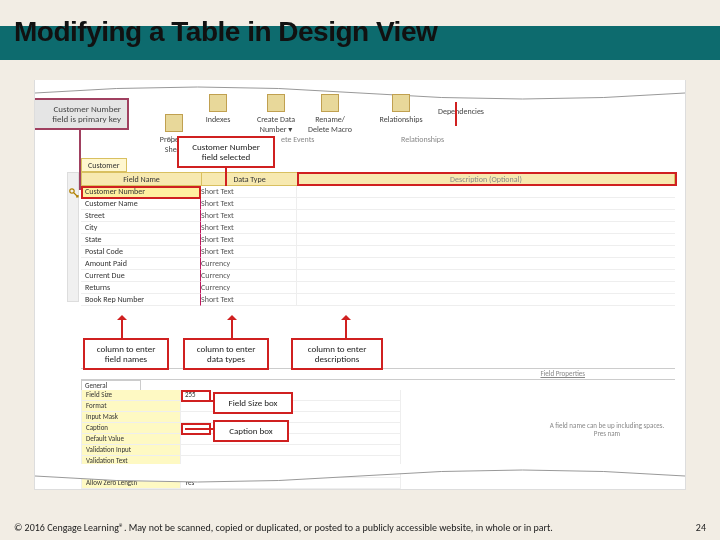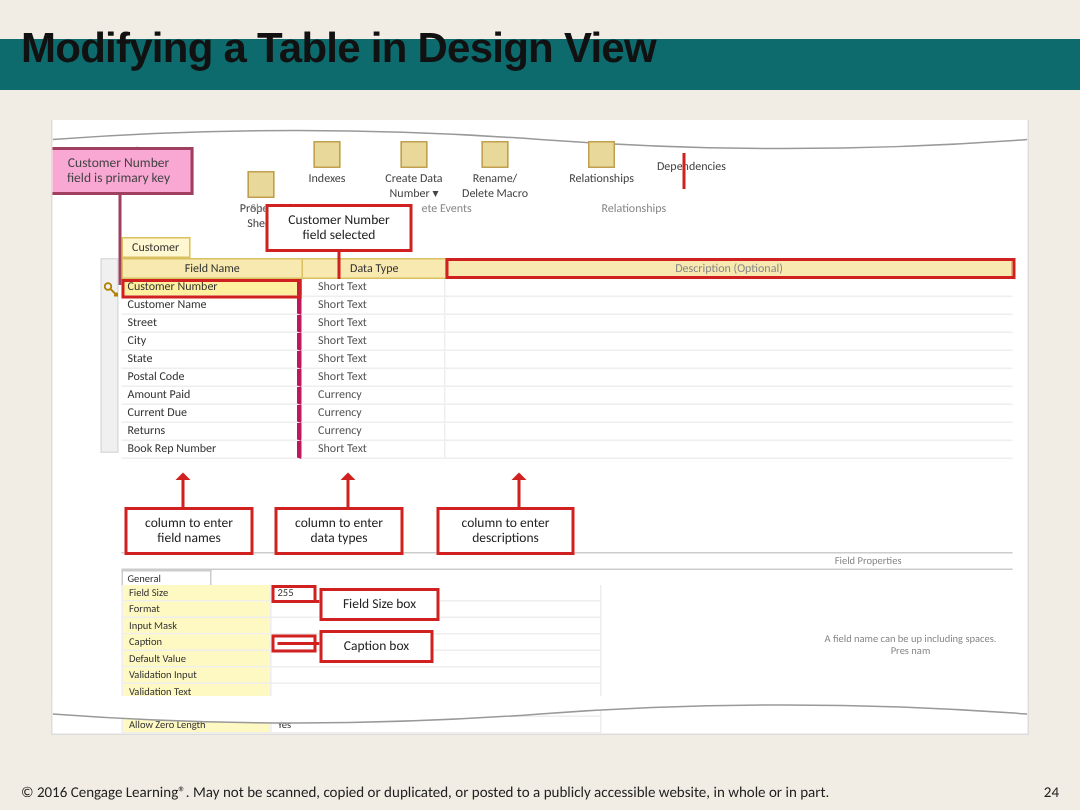--- a/index.html
+++ b/index.html
@@ -13,39 +13,39 @@
   .ribbon { position: absolute; top: 10px; left: 30px; right: 10px; height: 64px; }
   .ribbon-item { position: absolute; text-align: center; font-size: 8px; color: #444; }
   .ribbon-item .ico { width: 18px; height: 18px; background: #e8d89a; margin: 0 auto 2px; border: 1px solid #c0a050; }
   .grid-head { position: absolute; top: 92px; left: 46px; right: 10px; height: 14px; background: #f7e9b0; border: 1px solid #d9c060; display: flex; }
   .grid-head .col1 { width: 120px; font-size: 8px; padding: 1px 4px; text-align: center; color: #333; border-right: 1px solid #d9c060; }
   .grid-head .col2 { width: 96px; font-size: 8px; padding: 1px 4px; text-align: center; color: #333; border-right: 1px solid #a3a3a3; }
   .grid-head .col3 { flex: 1; font-size: 8px; padding: 1px 4px; text-align: center; color: #888; }
   .tab { position: absolute; top: 78px; left: 46px; background: #fff7d0; border: 1px solid #d9c060; font-size: 8px; padding: 1px 6px; color: #333; }
   .rows { position: absolute; top: 106px; left: 46px; right: 10px; }
   .row { display: flex; height: 12px; font-size: 8px; color: #333; }
-  .row .c1 { width: 120px; padding: 0 4px; border-right: 3px solid #be185d; border-bottom: 1px solid #eee; }
-  .row .c2 { width: 96px; padding: 0 11px; border-right: 1px solid #eee; border-bottom: 1px solid #eee; color: #555; }
+  .row .c1 { width: 120px; padding: 0 4px; border-right: 1px solid #be185d; border-bottom: 1px solid #eee; }
+  .row .c2 { width: 96px; padding: 0 0; border-right: 1px solid #eee; border-bottom: 1px solid #eee; color: #555; }
   .row .c3 { flex: 1; border-bottom: 1px solid #eee; }
   .row.sel .c1 { background: #fff0a0; }
   .keyico { position: absolute; top: 108px; left: 34px; width: 10px; height: 10px; }
   .vnav { position: absolute; top: 92px; left: 32px; width: 12px; height: 130px; background: #f0f0f0; border: 1px solid #ddd; }
   .bottom-arrows { position: absolute; top: 236px; left: 46px; right: 10px; height: 48px; }
   .arrow-up { position: absolute; width: 2px; background: #d02020; }
   .arrow-up::before { content: ""; position: absolute; top: -6px; left: -4px; border: 5px solid transparent; border-bottom-color: #d02020; }
   .props-head { position: absolute; top: 288px; left: 46px; right: 10px; height: 12px; border-top: 1px solid #ccc; border-bottom: 1px solid #ccc; }
-  .props-head span { position: absolute; right: 74px; top: 0; font-size: 7px; color: #888; }
+  .props-head span { position: absolute; right: 90px; top: 0; font-size: 7px; color: #888; text-decoration: underline; }
   .props-gen { position: absolute; top: 300px; left: 46px; width: 60px; height: 10px; font-size: 7px; color: #333; border: 1px solid #ccc; border-bottom: none; padding: 0 3px; background: #fff; }
   .props { position: absolute; top: 310px; left: 46px; width: 320px; }
   .prow { display: flex; height: 11px; font-size: 7px; color: #333; }
   .prow .p1 { width: 100px; padding: 0 4px; border: 1px solid #eee; border-top: none; background: #fef9c3; }
   .prow .p2 { flex: 1; padding: 0 4px; border: 1px solid #eee; border-left: none; border-top: none; }
   .hint { position: absolute; right: 18px; top: 342px; width: 120px; font-size: 7px; color: #888; text-align: center; line-height: 1.2; }
   .callout { position: absolute; background: #fff; border: 2px solid #d02020; font-size: 9px; padding: 4px 6px; color: #222; line-height: 1.1; text-align: center; }
-  .callout.blue { border-color: #a04060; background: #f9a8d4; color: #444; }
+  .callout.blue { border-color: #a04060; background: #e5e5e5; color: #444; text-align: right; }
   .redbox { position: absolute; border: 2px solid #d02020; pointer-events: none; }
   .connector { position: absolute; background: #d02020; }
   .connector.h { height: 2px; }
   .connector.v { width: 2px; }
   .footer { position: absolute; bottom: 6px; left: 14px; right: 14px; font-size: 10px; color: #222; display: flex; justify-content: space-between; }
 </style>
 </head>
 <body>
 
 <div class="slide">

